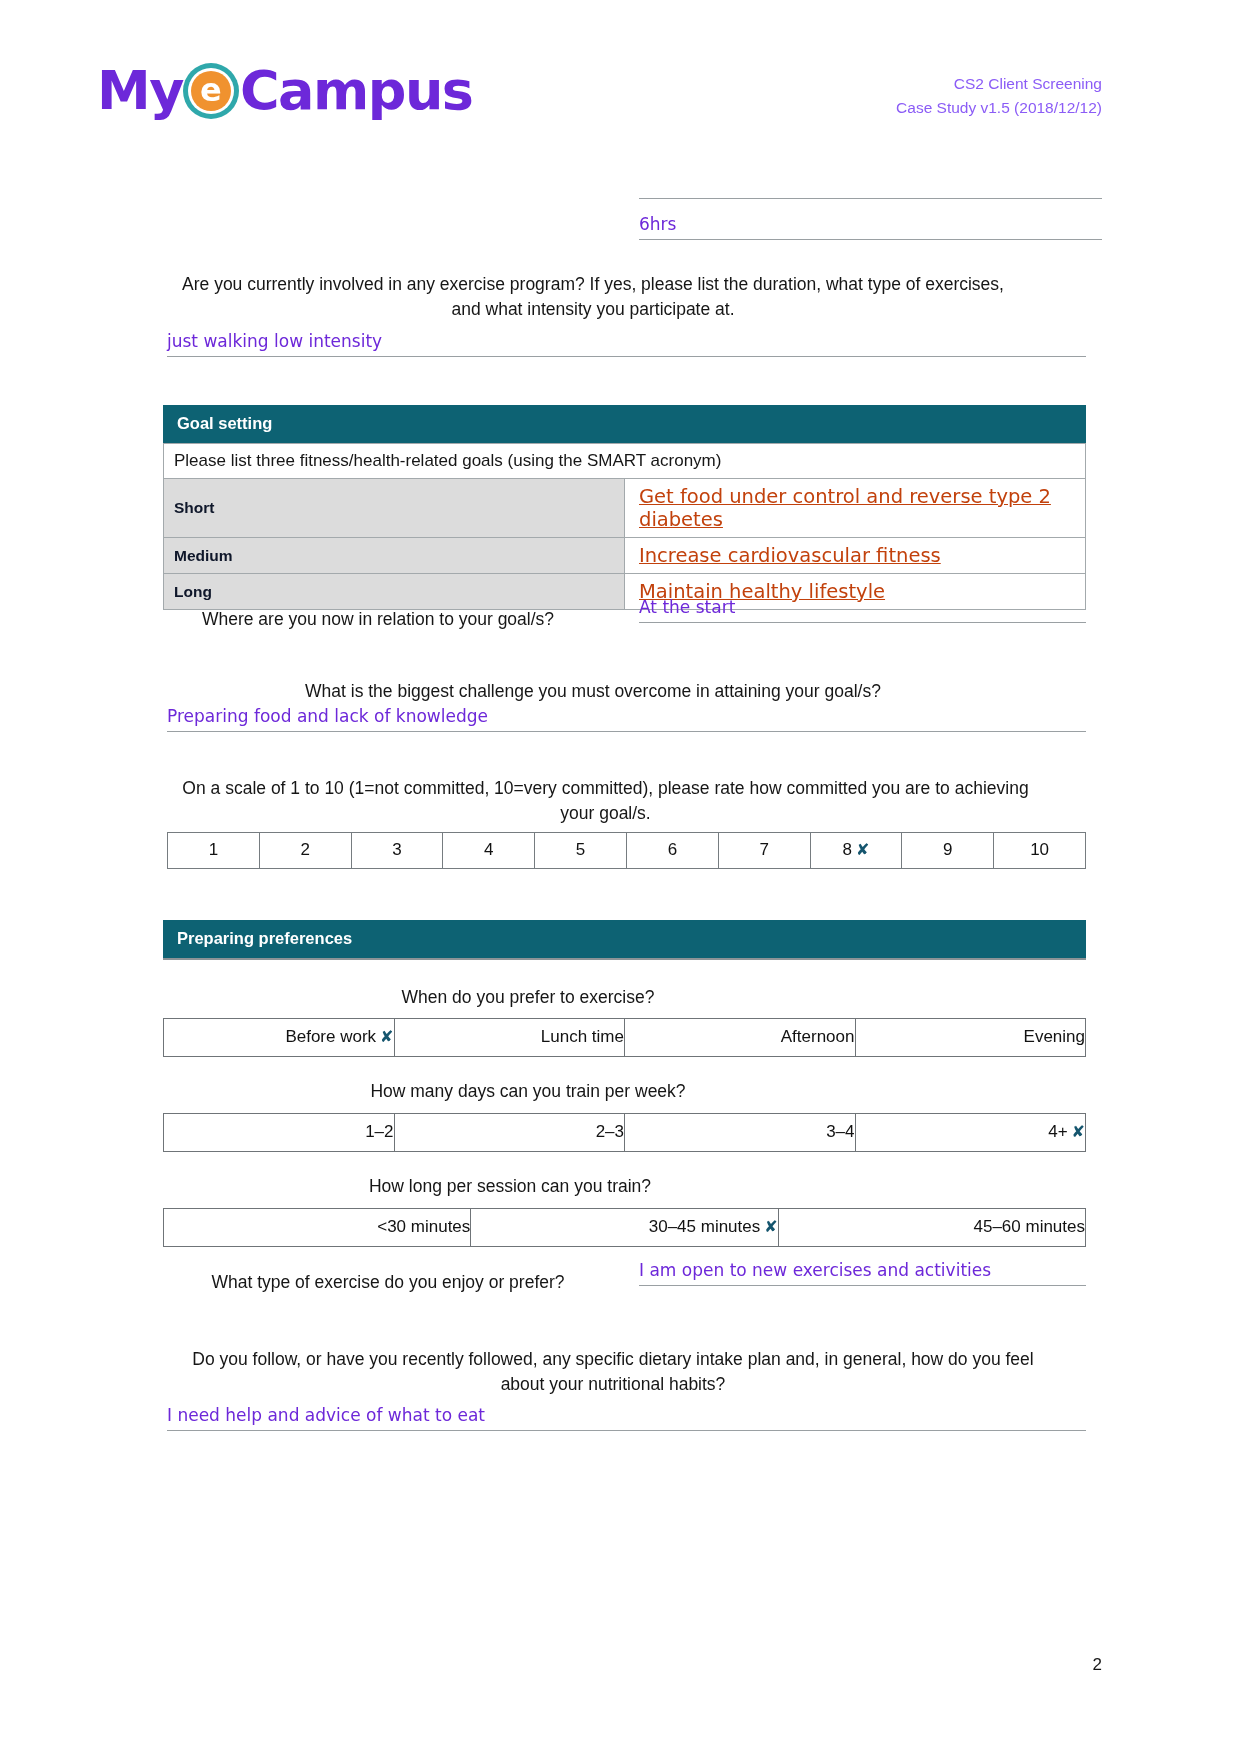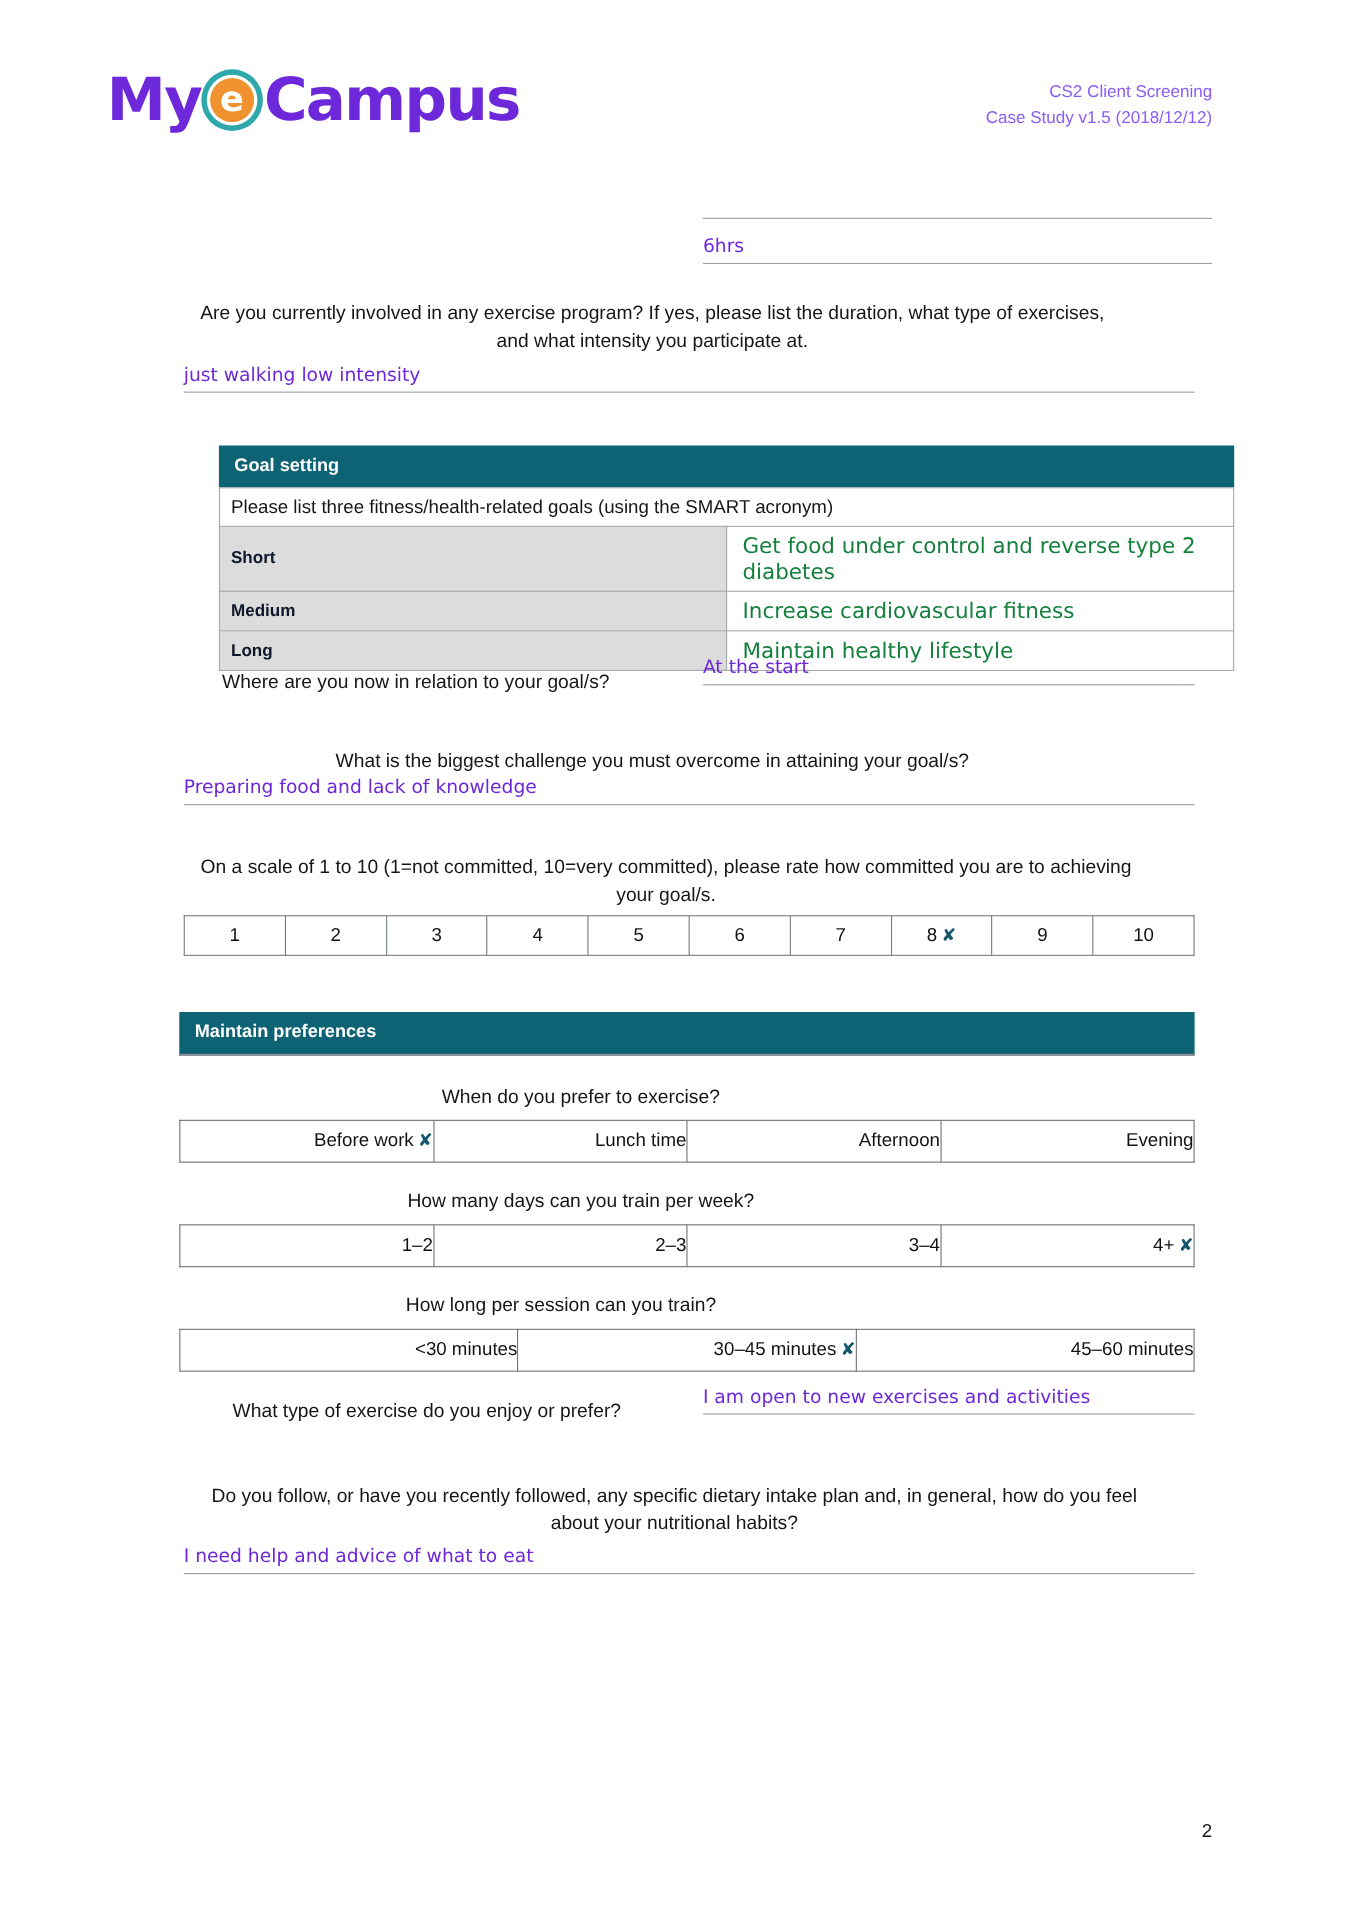--- a/index.html
+++ b/index.html
@@ -156,22 +156,23 @@
   .goal-label {
     width: 158px;
     background: #dcdcdc;
     font-size: 15.5px;
     font-weight: 700;
     color: #0f172a;
   }
   .goal-value {
     font-family: "DejaVu Sans", sans-serif;
     font-size: 19.5px;
-    color: #15803d;
+    color: #c2410c;
     padding-left: 14px !important;
+    text-decoration: underline;
   }
 
   
   .scale-table {
     border-collapse: collapse;
     width: 100%;
     table-layout: fixed;
   }
   .scale-table td {
     border: 1px solid #767c80;
@@ -227,21 +228,21 @@
     <div class="ans ans-line">6hrs</div>
   </div>
 
   <div class="row" style="left:178px; top:272px; width:830px;">
     <div class="q">Are you currently involved in any exercise program? If yes, please list the duration, what type of exercises, and what intensity you participate at.</div>
   </div>
   <div class="row" style="left:167px; top:330px; width:919px;">
     <div class="ans ans-line">just walking low intensity</div>
   </div>
 
-  <div class="row" style="left:163px; top:405px; width:923px;margin-left:36px;">
+  <div class="row" style="left:163px; top:405px; width:923px;">
     <div class="section-bar">Goal setting</div>
     <table class="goal-table">
       <tbody>
           <tr>
         <td class="goal-prompt" colspan="2">Please list three fitness/health-related goals (using the SMART acronym)</td>
       </tr>
       <tr>
         <td class="goal-label">Short</td>
         <td class="goal-value">Get food under control and reverse type 2 diabetes</td>
       </tr>
@@ -287,21 +288,21 @@
         <td><span>7</span></td>
         <td><span>8</span><span class="xmark">✘</span></td>
         <td><span>9</span></td>
         <td><span>10</span></td>
       </tr>
     </tbody>
       </table>
   </div>
 
   <div class="row" style="left:163px; top:920px; width:923px;">
-    <div class="section-bar with-rule">Maintain preferences</div>
+    <div class="section-bar with-rule">Preparing preferences</div>
   </div>
 
   <div class="row" style="left:178px; top:985px; width:700px;">
     <div class="q">When do you prefer to exercise?</div>
   </div>
   <div class="row" style="left:163px; top:1018px; width:923px;">
     <table class="opt-table">
       <tbody>
           <tr>
         <td><span>Before work</span><span class="xmark">✘</span></td>

